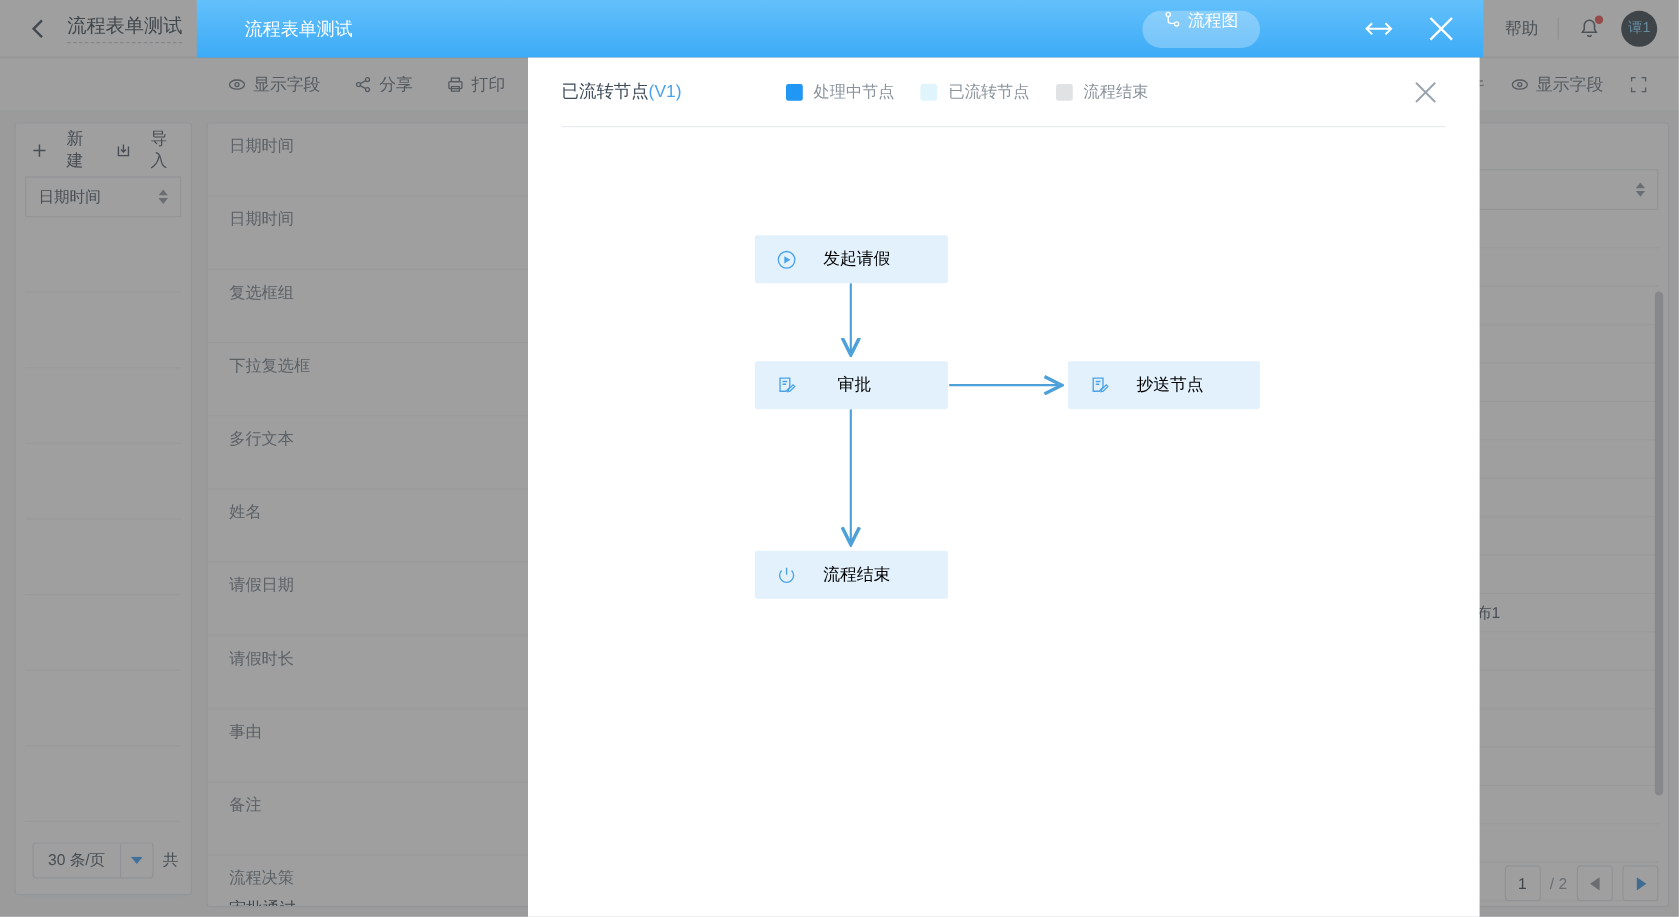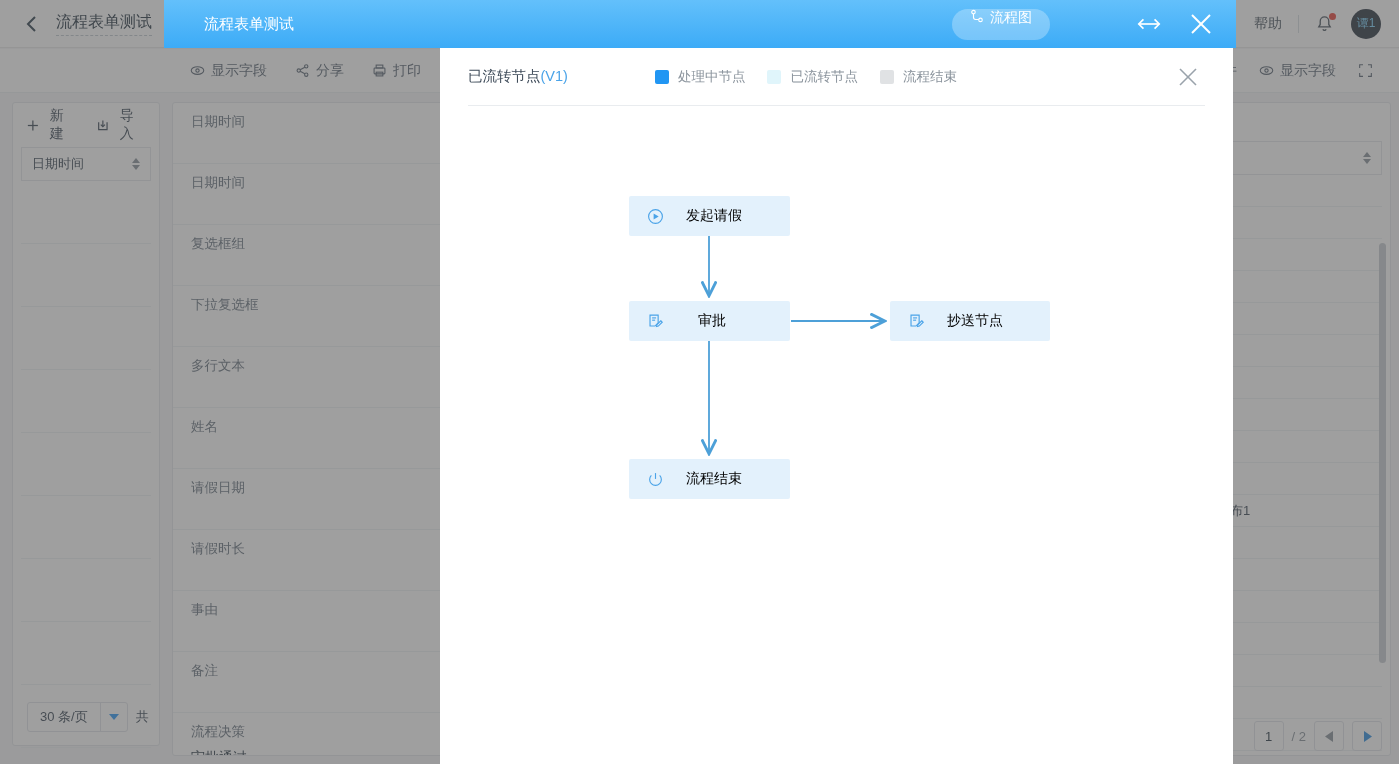--- a/index.html
+++ b/index.html
@@ -71,21 +71,21 @@
   
   .bg-leftpanel {
     position: absolute; left: 12px; top: 102px;
     width: 148px; height: 644px;
     background: #fff; border: 1px solid #e4e7eb; border-radius: 3px;
   }
   .lp-actions {
     height: 44px; display: flex; align-items: center; gap: 22px;
     padding: 0 14px; font-size: 14px; color: #3d4a58;
   }
-  .lp-action { display: flex; align-items: center; gap: 11px; }
+  .lp-action { display: flex; align-items: center; gap: 11px; text-align: center; }
   .lp-colhead {
     margin: 0 8px; height: 34px;
     border: 1px solid #e4e7eb;
     display: flex; align-items: center; padding: 0 10px;
     font-size: 13px; color: #3d4a58;
   }
   .sort-caret { margin-left: auto; display:flex; flex-direction:column; gap:2px; }
   .lp-rows { margin: 0 8px; }
   .lp-row { height: 63px; border-bottom: 1px solid #eef1f4; }
   .lp-footer {

